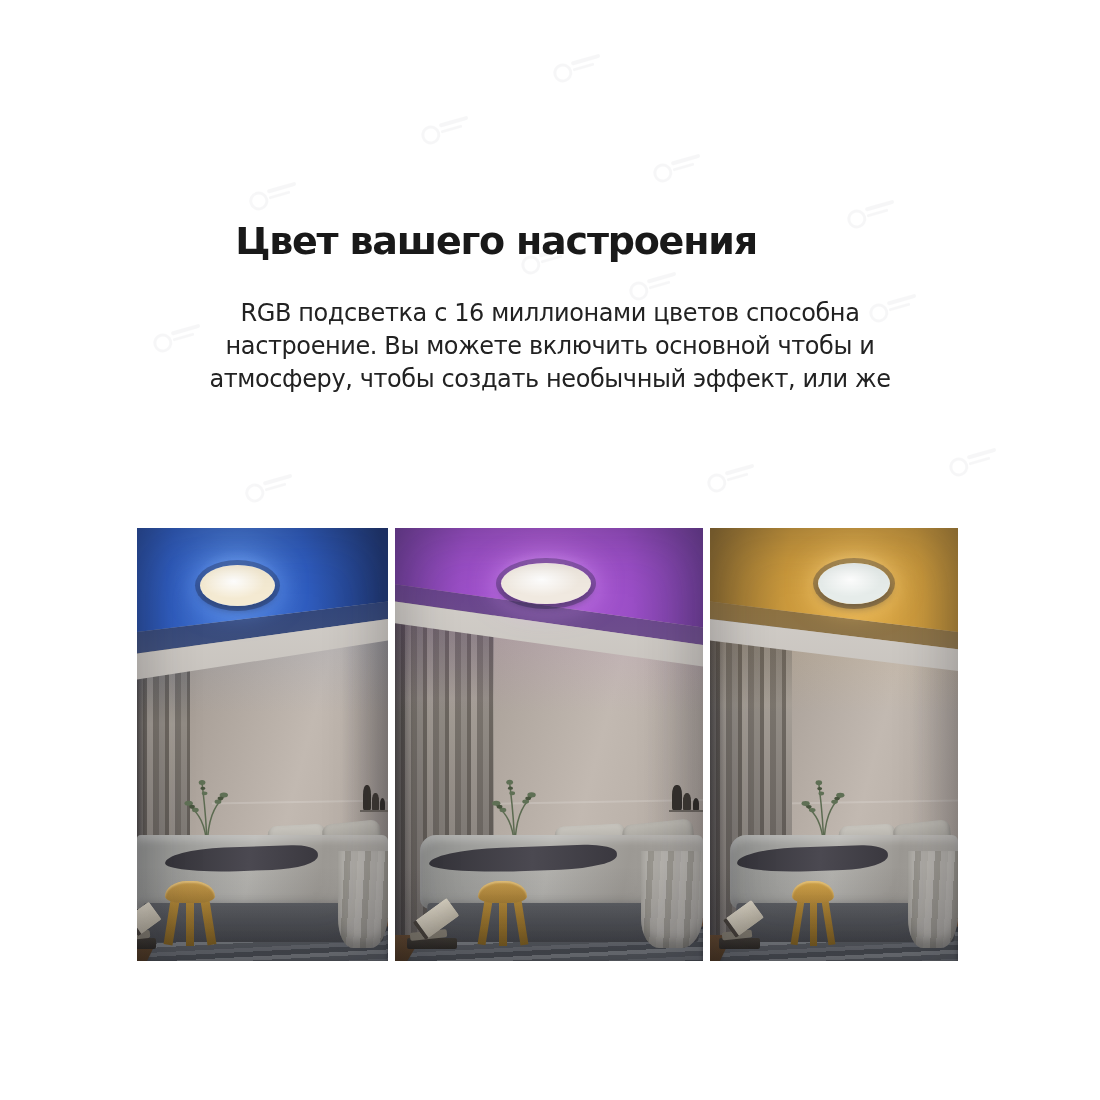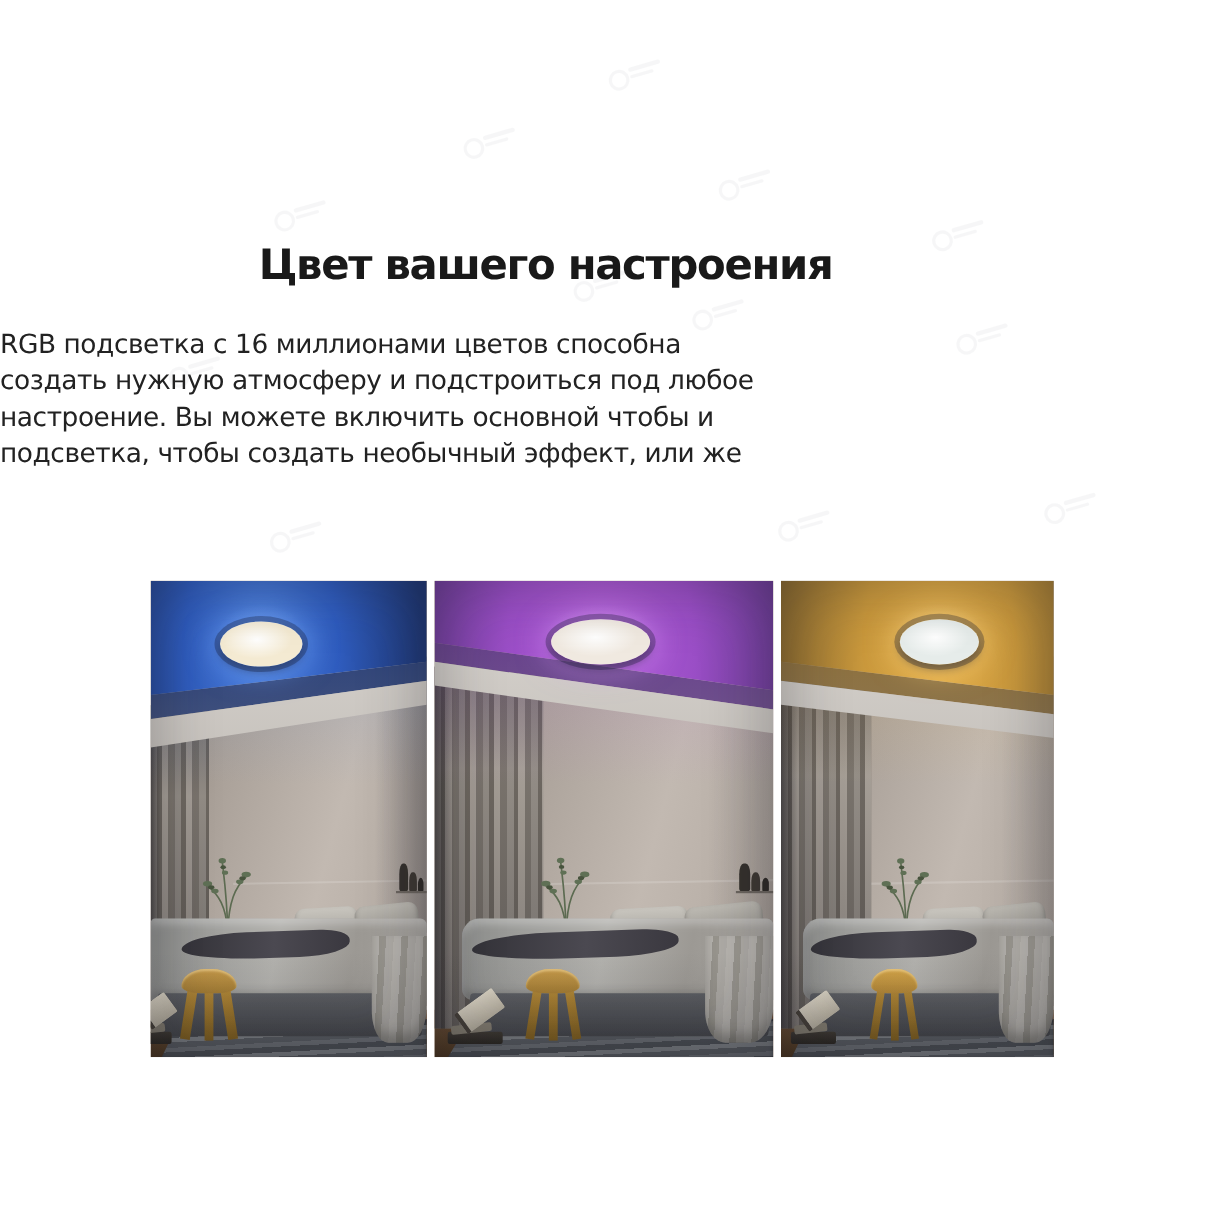--- a/index.html
+++ b/index.html
@@ -2,21 +2,21 @@
 <html><head>
 <meta charset="utf-8">
 <style>
   html,body{margin:0;padding:0;background:#ffffff;}
   .canvas{position:relative;width:1100px;height:1100px;background:#ffffff;overflow:hidden;
           font-family:"DejaVu Sans", sans-serif;}
 
   
   .headline{position:absolute;top:193px;left:0;width:992px;text-align:center;
             font-size:38px;line-height:46px;font-weight:700;color:#191919;letter-spacing:-1.2px;}
-  .description{position:absolute;top:297px;left:0;width:1100px;text-align:left;
+  .description{position:absolute;top:297px;left:0;width:1100px;text-align:center;
                font-size:24px;line-height:33px;font-weight:400;color:#222222;letter-spacing:-0.4px;}
   .description .line{white-space:nowrap;}
 
   
   .wm{position:absolute;width:52px;height:16px;opacity:0.055;transform:rotate(-16deg);pointer-events:none;}
   .wm .wm-dot{position:absolute;left:0;top:1px;width:13px;height:13px;border:3px solid #6f7680;border-radius:50%;}
   .wm .wm-bar1{position:absolute;left:20px;top:2px;width:30px;height:4px;background:#6f7680;border-radius:2px;}
   .wm .wm-bar2{position:absolute;left:20px;top:9px;width:22px;height:3px;background:#6f7680;border-radius:2px;}
 
   
@@ -199,23 +199,22 @@
         <span class="wm-dot"></span>
         <span class="wm-bar1"></span>
         <span class="wm-bar2"></span>
       </div>
     </div>
 
   <h1 class="headline">Цвет вашего настроения</h1>
 
   <div class="description">
     <div class="line">RGB подсветка с 16 миллионами цветов способна</div>
-    <div class="line">создать нужную атмосферу и подстроиться под любое</div>
     <div class="line">настроение. Вы можете включить основной чтобы и</div>
-    <div class="line">подсветка, чтобы создать необычный эффект, или же</div>
+    <div class="line">атмосферу, чтобы создать необычный эффект, или же</div>
   </div>
 
   <div class="photos">
 
     <figure class="panel p0" style="margin: 0px; --gb: #4e82de; --gm: #2f5cbe; --gd: #1f3876; --lamp: #f4ead2; --halo: rgba(120,170,255,0.55); --lx: 40%;">
       <div class="wall"></div>
       <div class="wall-seam"></div>
       <div class="corner-shade"></div>
       <div class="floor"></div>
       <div class="rug"></div>

